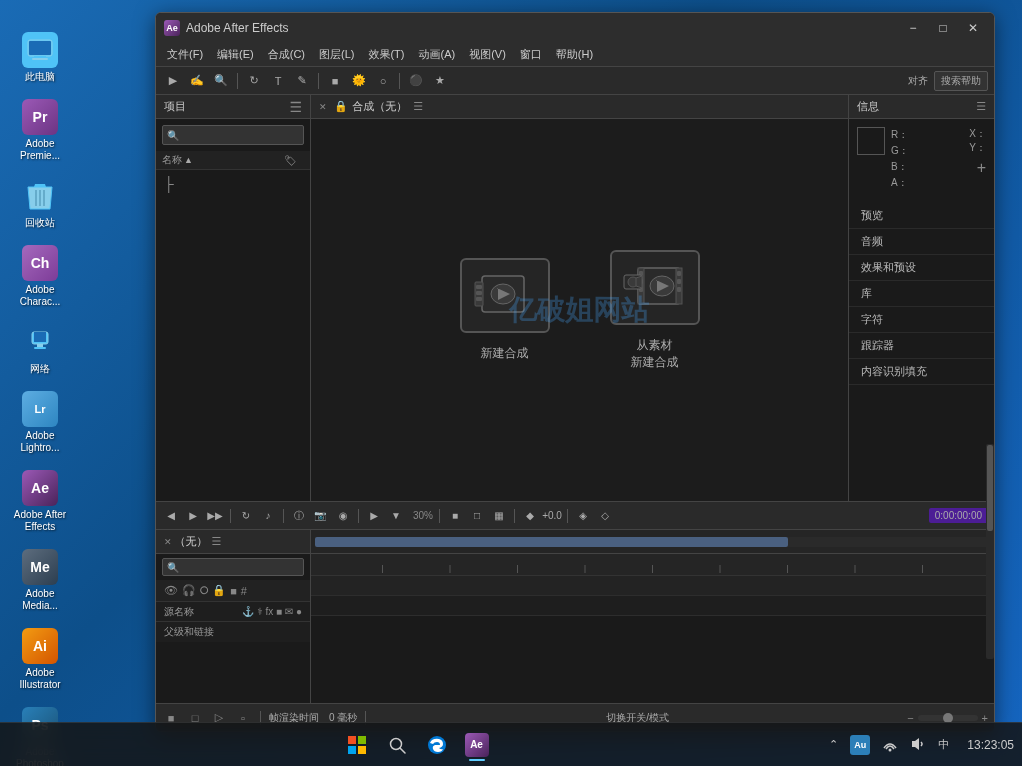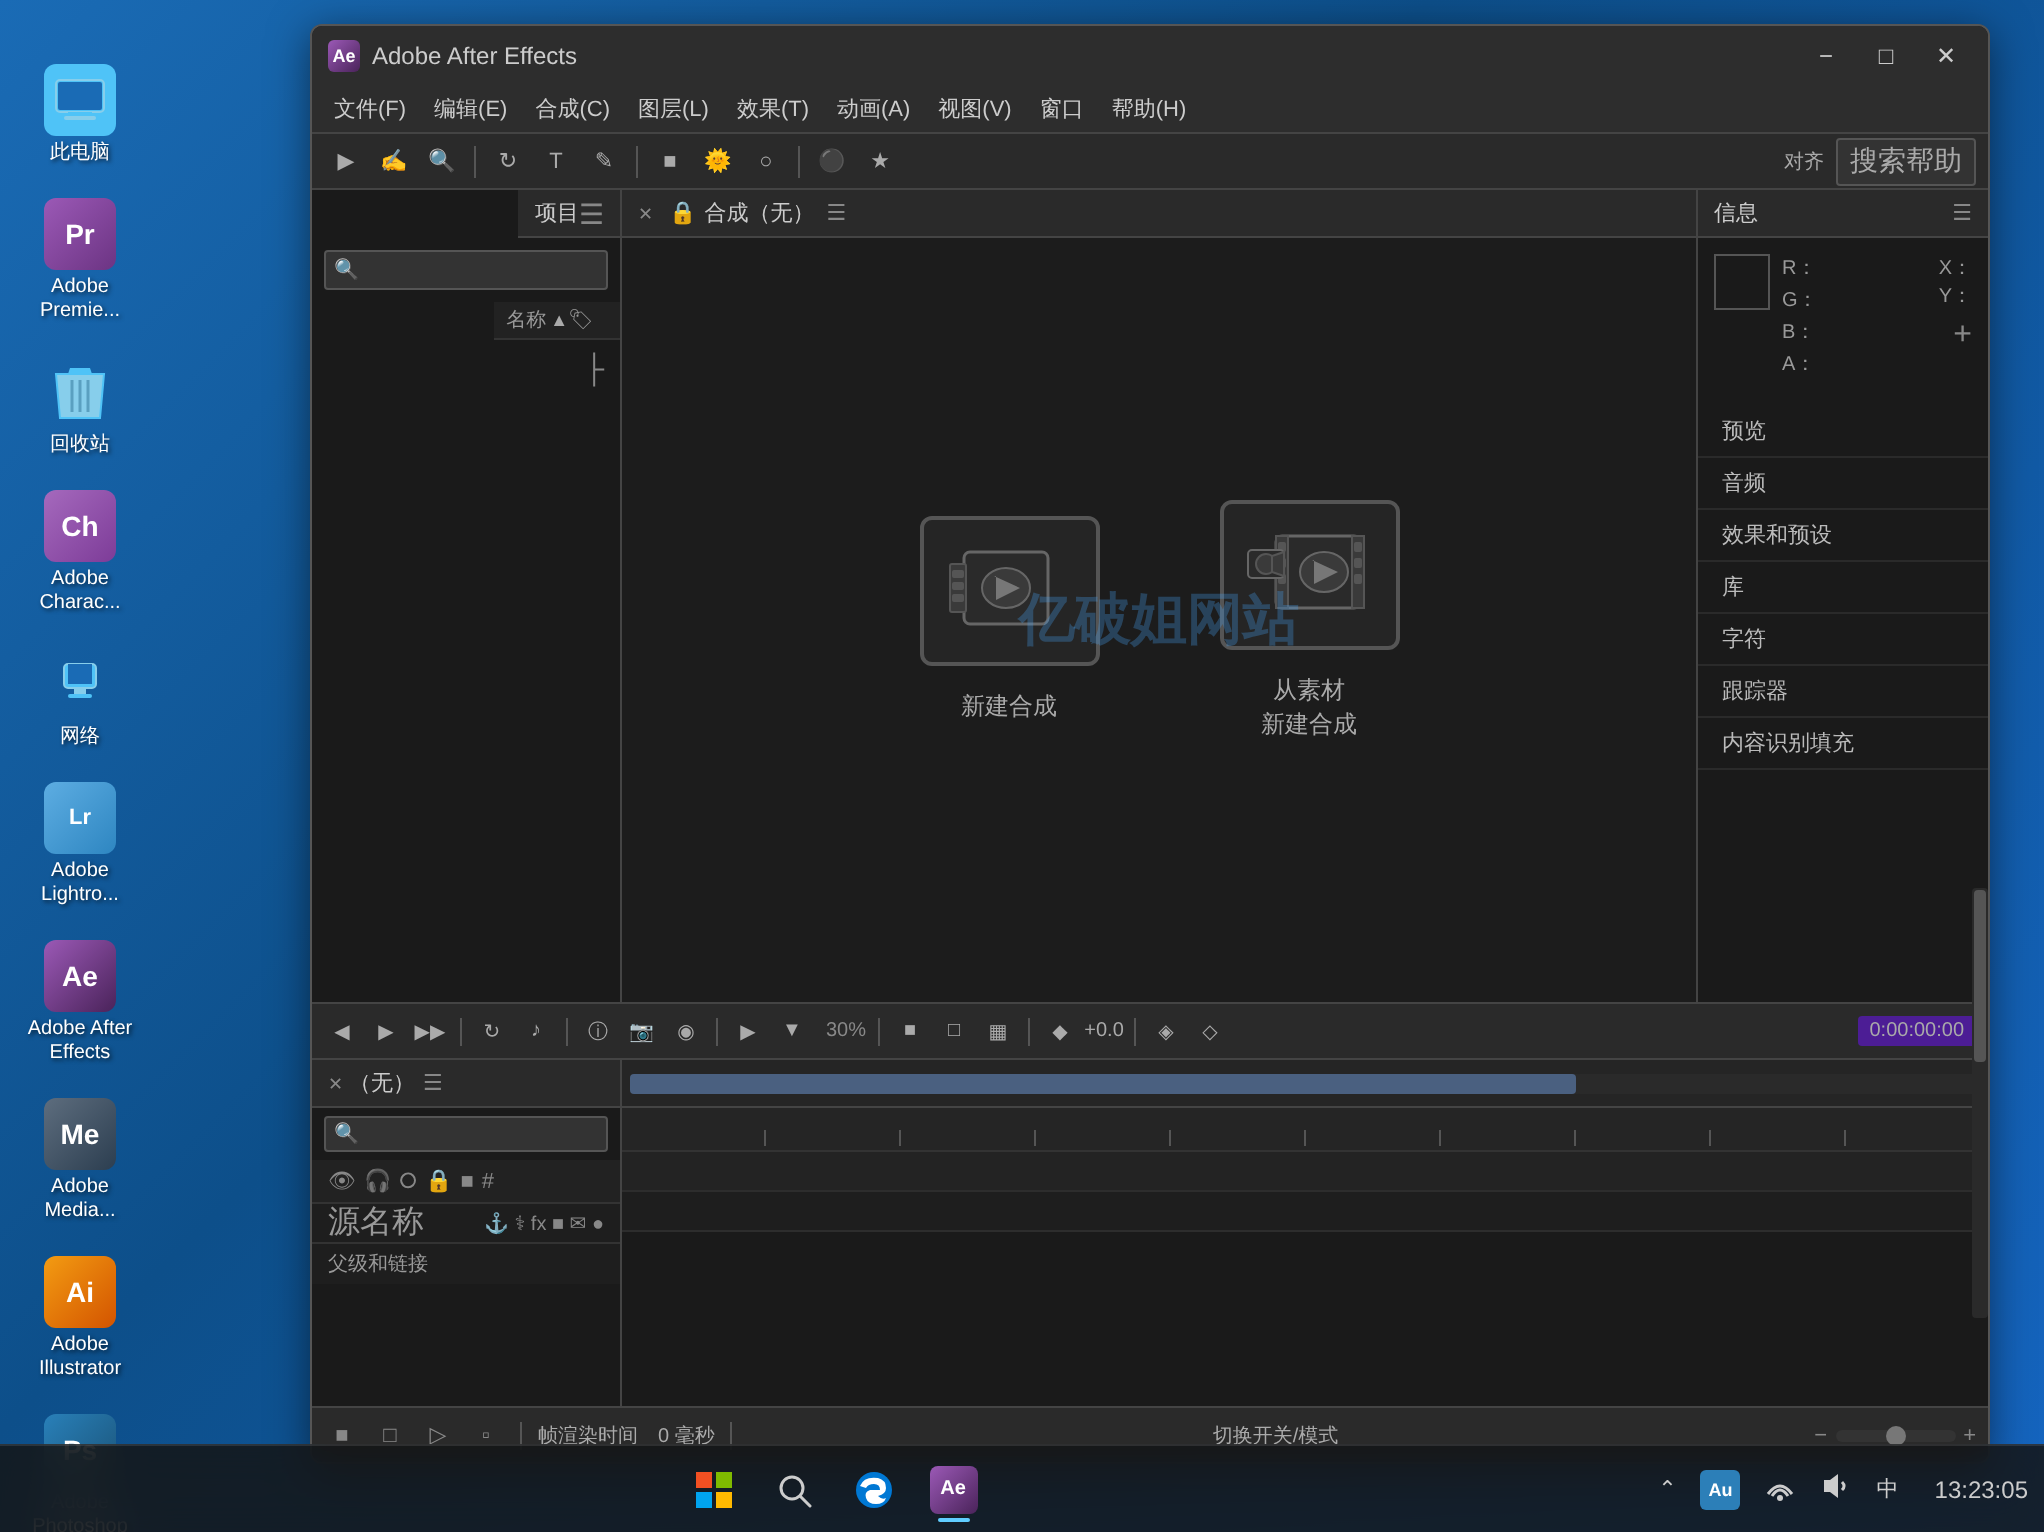--- a/index.html
+++ b/index.html
@@ -37,27 +37,27 @@
     
     .menu-bar { background: #2d2d2d; height: 24px; display: flex; align-items: center; padding: 0 4px; flex-shrink: 0; border-bottom: 1px solid #444; }
     .menu-item { font-size: 11px; color: #ccc; padding: 2px 7px; cursor: pointer; border-radius: 2px; white-space: nowrap; }
 
     
     .toolbar { background: #2a2a2a; height: 28px; display: flex; align-items: center; padding: 0 6px; flex-shrink: 0; border-bottom: 1px solid #444; gap: 2px; }
     .toolbar-btn { width: 22px; height: 20px; display: flex; align-items: center; justify-content: center; font-size: 11px; color: #aaa; cursor: pointer; border-radius: 2px; }
     .toolbar-separator { width: 1px; height: 16px; background: #555; margin: 0 3px; }
     .toolbar-right { margin-left: auto; display: flex; align-items: center; gap: 6px; }
     .align-label { font-size: 10px; color: #aaa; }
-    .search-help-btn { font-size: 14px; color: #aaa; padding: 2px 6px; border: 1px solid #555; border-radius: 2px; cursor: pointer; background: #333; }
+    .search-help-btn { font-size: 10px; color: #aaa; padding: 2px 6px; border: 1px solid #555; border-radius: 2px; cursor: pointer; background: #333; }
 
     
     .main-content { display: flex; flex: 1; overflow: hidden; }
 
     
-    .project-panel { width: 155px; background: #1a1a1a; border-right: 1px solid #444; display: flex; flex-direction: column; flex-shrink: 0; align-items: flex-end; }
+    .project-panel { width: 155px; background: #1a1a1a; border-right: 1px solid #444; display: flex; flex-direction: column; flex-shrink: 0; }
     .panel-header { background: #2a2a2a; height: 24px; display: flex; align-items: center; padding: 0 8px; border-bottom: 1px solid #444; font-size: 11px; color: #ccc; }
     .panel-title { flex: 1; }
     .panel-menu { cursor: pointer; color: #888; font-size: 14px; }
     .search-box { margin: 6px; height: 20px; background: #333; border: 1px solid #555; border-radius: 2px; display: flex; align-items: center; padding: 0 4px; }
     .search-box input { background: transparent; border: none; outline: none; color: #ccc; font-size: 10px; width: 100%; }
     .list-header { display: flex; align-items: center; padding: 2px 6px; border-bottom: 1px solid #333; background: #222; }
     .list-header-name { font-size: 10px; color: #999; flex: 1; display: flex; align-items: center; gap: 2px; }
     .list-header-tag { font-size: 10px; color: #999; width: 20px; }
     .list-content { flex: 1; padding: 4px; }
     .list-folder { display: flex; align-items: center; padding: 2px 4px; }
@@ -420,21 +420,21 @@
             <div class="layer-controls-area">
               <span class="lc-icon">👁</span>
               <span class="lc-icon">🎧</span>
               <span class="lc-icon">⭘</span>
               <span class="lc-icon">🔒</span>
               <span class="lc-icon">■</span>
               <span class="lc-icon">#</span>
             </div>
           </div>
           <div style="display:flex;align-items:center;padding:2px 8px;height:20px;background:#1e1e1e;border-bottom:1px solid #333;">
-            <span style="font-size:16px;color:#999;flex:1;">源名称</span>
+            <span style="font-size:10px;color:#999;flex:1;">源名称</span>
             <span style="font-size:10px;color:#888;margin-left:4px;cursor:pointer;">⚓ ⚕ fx ■ ✉ ●</span>
           </div>
           <div style="display:flex;align-items:center;padding:2px 8px;height:20px;background:#1e1e1e;">
             <span style="font-size:10px;color:#999;">父级和链接</span>
           </div>
 
           <div style="flex:1;background:#1a1a1a;height:120px;"></div>
 
         </div>
 

